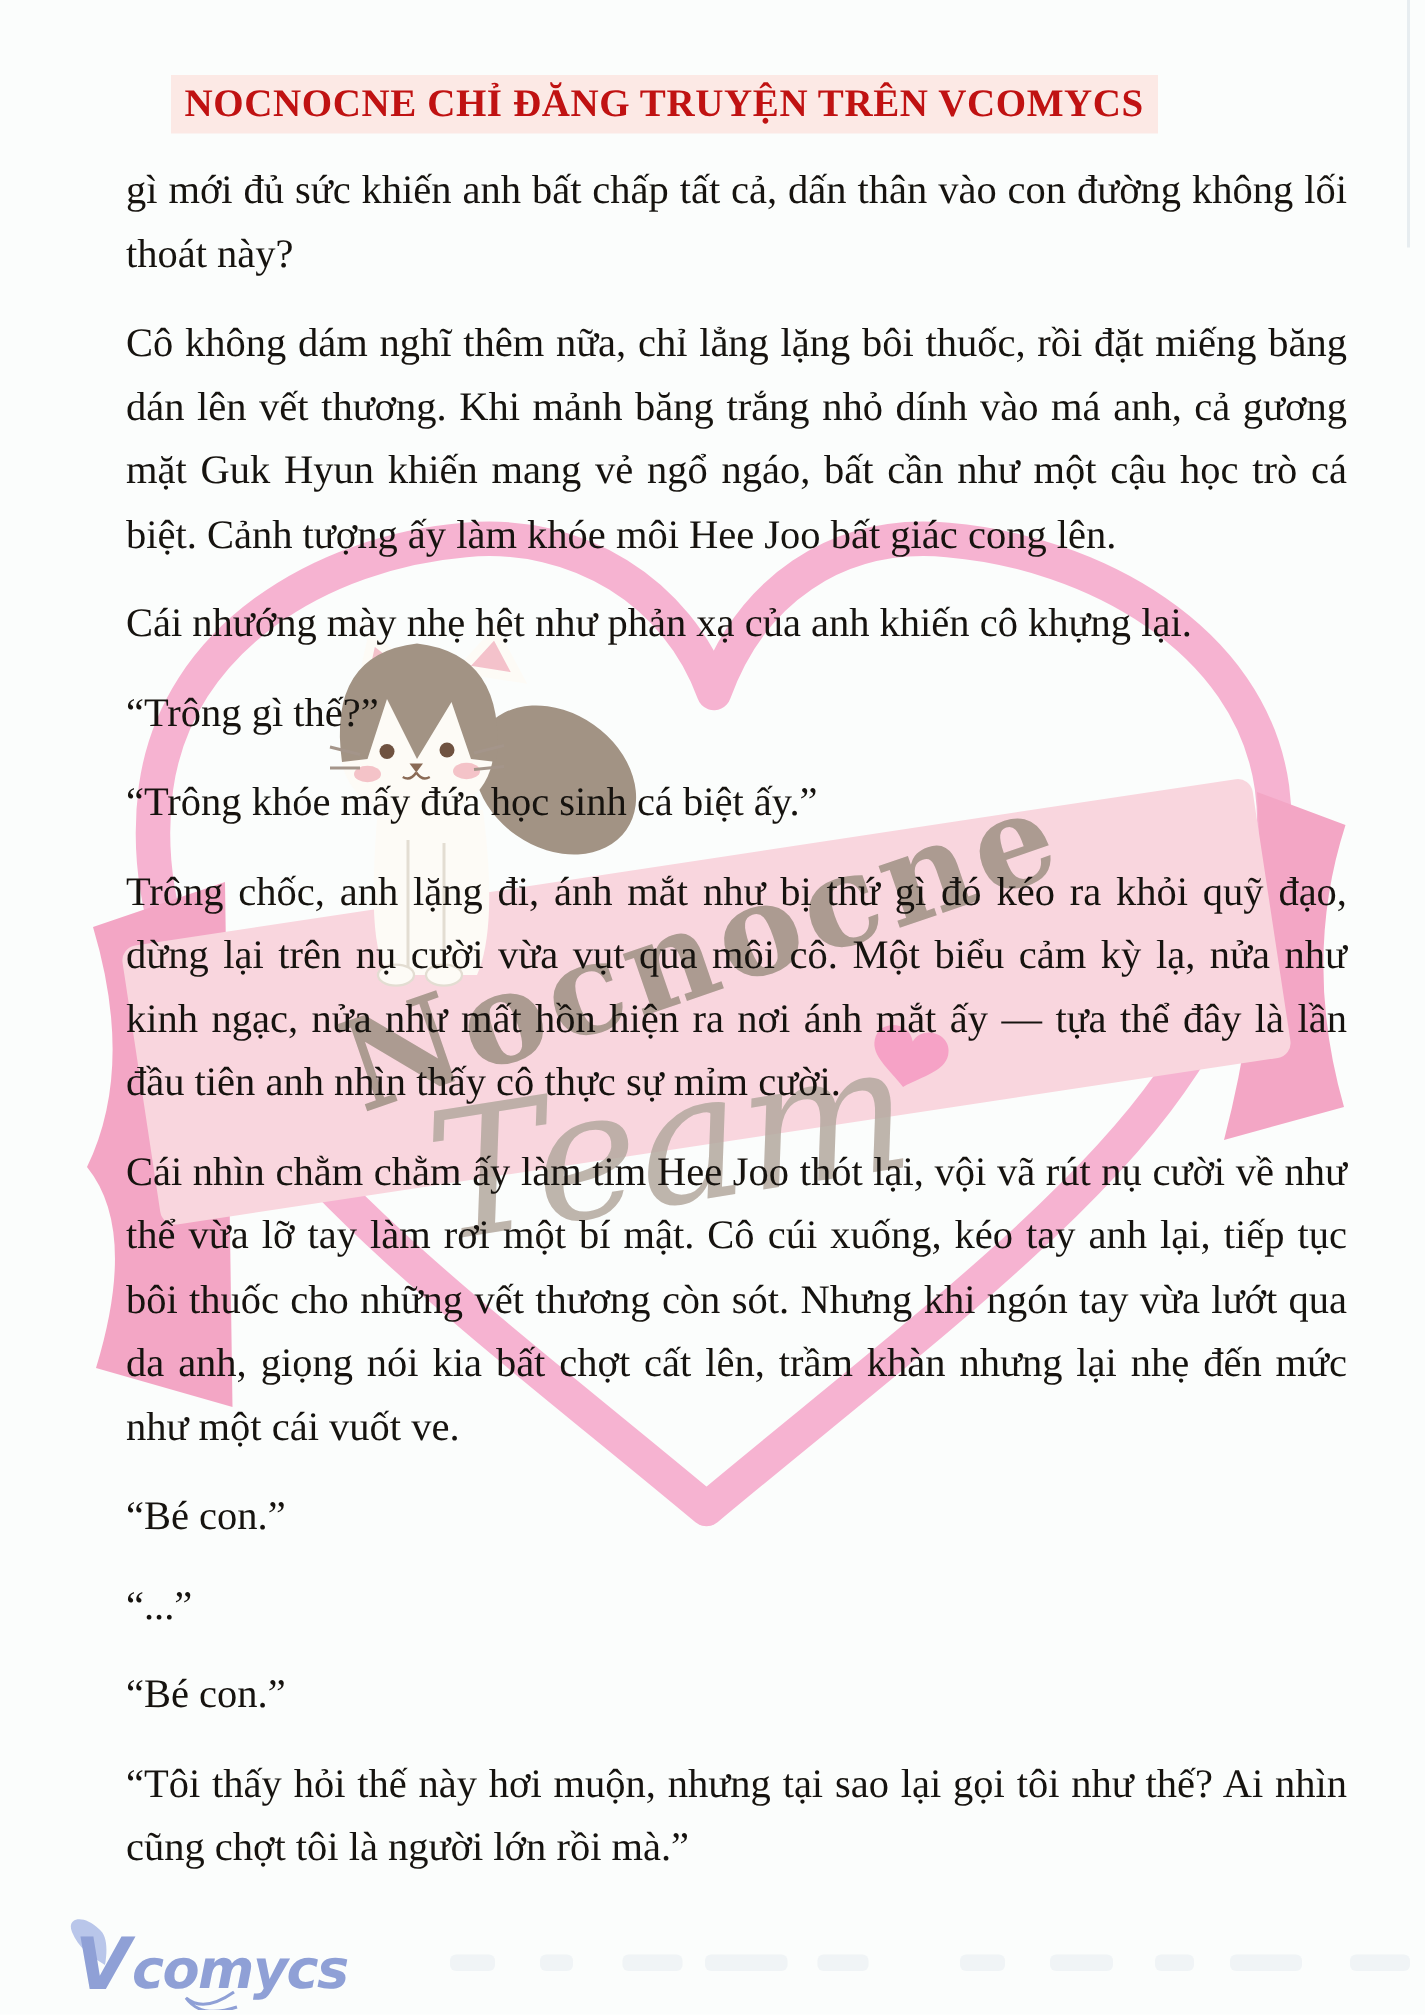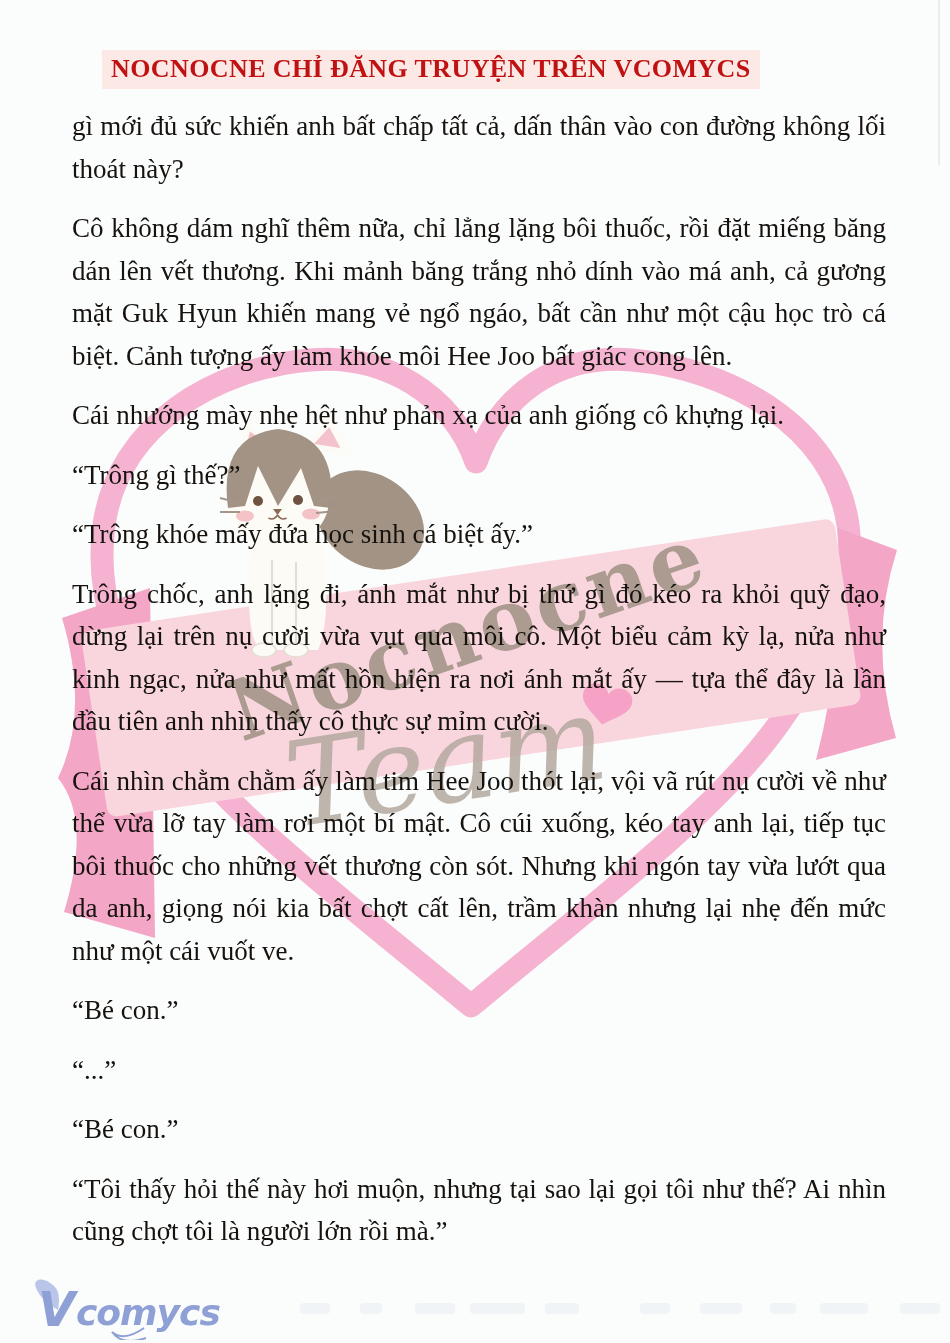--- a/index.html
+++ b/index.html
@@ -9,21 +9,21 @@
     background:#fbfdfc;
     overflow:hidden;
     font-family:"Liberation Serif","DejaVu Serif",serif;
   }
   
   .watermark{
     position:absolute;left:0;top:0;width:950px;height:1343px;z-index:1;
   }
   
   .content{
-    position:absolute;left:0;top:0;width:866px;height:1343px;z-index:2;
+    position:absolute;left:12px;top:0;width:866px;height:1343px;z-index:2;
   }
   .header-banner{
     display:inline-block;
     margin:50px 0 0 102px;
     padding:4px 9px 5px 9px;
     background:#fce9e5;
   }
   .header-banner span{
     font-weight:bold;
     font-size:26px;
@@ -120,21 +120,21 @@
 
   <div class="content">
 
     <div class="header-banner">
       <span>NOCNOCNE CHỈ ĐĂNG TRUYỆN TRÊN VCOMYCS</span>
     </div>
 
     <div class="body-text">
       <p>gì mới đủ sức khiến anh bất chấp tất cả, dấn thân vào con đường không lối thoát này?</p>
       <p>Cô không dám nghĩ thêm nữa, chỉ lẳng lặng bôi thuốc, rồi đặt miếng băng dán lên vết thương. Khi mảnh băng trắng nhỏ dính vào má anh, cả gương mặt Guk Hyun khiến mang vẻ ngổ ngáo, bất cần như một cậu học trò cá biệt. Cảnh tượng ấy làm khóe môi Hee Joo bất giác cong lên.</p>
-      <p>Cái nhướng mày nhẹ hệt như phản xạ của anh giống cô khựng lại.</p>
+      <p>Cái nhướng mày nhẹ hệt như phản xạ của anh khiến cô khựng lại.</p>
       <p>“Trông gì thế?”</p>
       <p>“Trông khóe mấy đứa học sinh cá biệt ấy.”</p>
       <p>Trông chốc, anh lặng đi, ánh mắt như bị thứ gì đó kéo ra khỏi quỹ đạo, dừng lại trên nụ cười vừa vụt qua môi cô. Một biểu cảm kỳ lạ, nửa như kinh ngạc, nửa như mất hồn hiện ra nơi ánh mắt ấy — tựa thể đây là lần đầu tiên anh nhìn thấy cô thực sự mỉm cười.</p>
       <p>Cái nhìn chằm chằm ấy làm tim Hee Joo thót lại, vội vã rút nụ cười về như thể vừa lỡ tay làm rơi một bí mật. Cô cúi xuống, kéo tay anh lại, tiếp tục bôi thuốc cho những vết thương còn sót. Nhưng khi ngón tay vừa lướt qua da anh, giọng nói kia bất chợt cất lên, trầm khàn nhưng lại nhẹ đến mức như một cái vuốt ve.</p>
       <p>“Bé con.”</p>
       <p>“...”</p>
       <p>“Bé con.”</p>
       <p>“Tôi thấy hỏi thế này hơi muộn, nhưng tại sao lại gọi tôi như thế? Ai nhìn cũng chợt tôi là người lớn rồi mà.”</p>
     </div>
 

